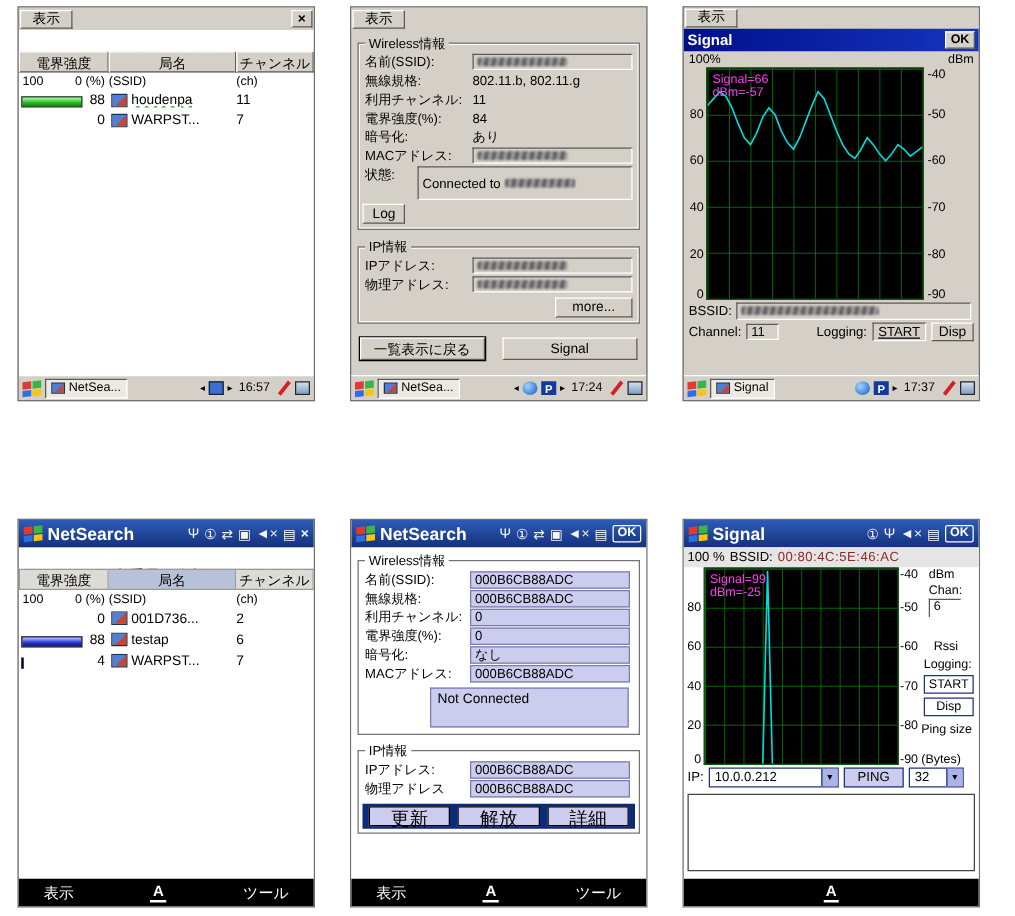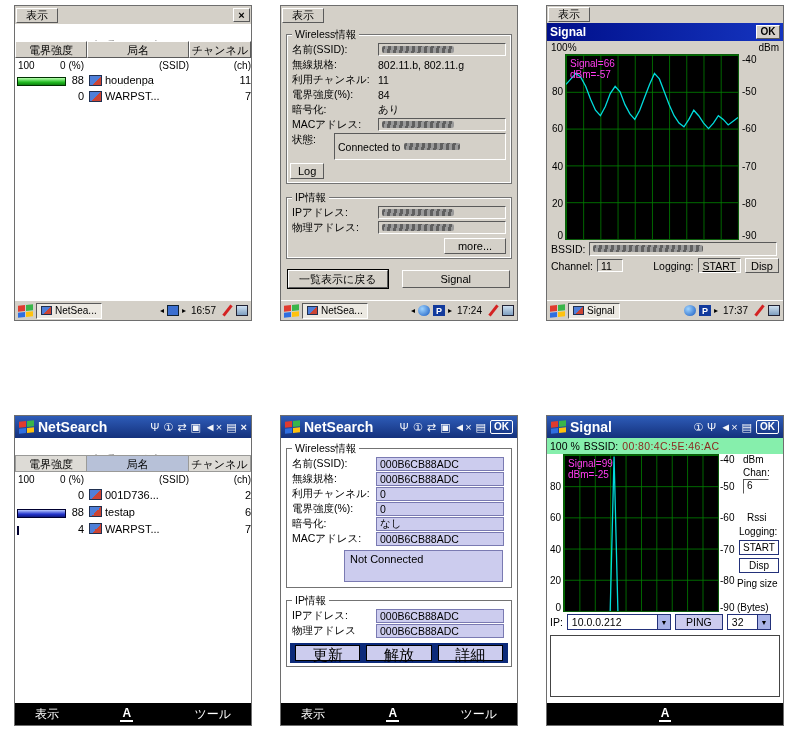--- a/index.html
+++ b/index.html
@@ -2,21 +2,21 @@
 <html><head>
 <meta charset="utf-8">
 <style>
 *{margin:0;padding:0;box-sizing:border-box}
 html,body{width:812px;height:733px}
 body{position:relative;background:#fff;font-family:"Liberation Sans","DejaVu Sans",sans-serif;font-size:11px;color:#000;overflow:hidden}
 .panel{position:absolute;width:238px;border:1px solid #6e6e6e;background:#d4d0c8;overflow:hidden}
 .r1{top:5px;height:316px}.r2{top:415px;height:311px}
 .c1{left:14px}.c2{left:280px}.c3{left:546px}
 .spacer{flex:1}
-.tc{text-align:right}
+.tc{text-align:left}
 .raised{background:#d4d0c8;border:1px solid;border-color:#fff #5a5a5a #5a5a5a #fff}
 .sunkg{background:#d4d0c8;border:1px solid;border-color:#5a5a5a #fff #fff #5a5a5a}
 .menubar{height:18px;display:flex;align-items:center;padding:1px 1px;gap:1px;background:#d4d0c8}
 .menu-btn{padding:0 9px;height:15px;line-height:13px;font-size:11px}
 .close-btn{width:17px;height:14px;line-height:12px;text-align:center;font-size:11px;font-weight:bold}
 .whitearea{position:absolute;left:0;right:0;top:18px;bottom:20px;background:#fff}
 .list-title{height:17px;text-align:center;font-size:11.5px;padding-top:15px}
 .lhead{display:flex}
 .hc{height:17px;text-align:center;font-size:11px;padding-top:1px}
 .w1{width:72px}.w2{width:102px}.w3{width:62px}
@@ -87,21 +87,21 @@
 .hc2.sel{background:#b7c1d8}
 .pgroup{background:#fff}
 .pgroup .glabel{background:#fff}
 .flabel86{width:86px;flex:none;font-size:10.5px;padding-left:2px;white-space:nowrap}
 .pbox{flex:1;height:14px;background:#ccccee;border:1px solid #7a7ab2;display:flex;align-items:center;padding:0 3px;margin-right:4px;font-size:10.5px;overflow:hidden;white-space:nowrap}
 .p5status{margin:4px 5px 2px 54px;height:32px;background:#ccccee;border:1px solid #7a7ab2;padding:2px 5px;font-size:11px}
 .navstrip{display:flex;gap:6px;background:#0c2a7a;padding:2px 5px;margin-top:5px}
 .pbtn{flex:1;background:#ccccee;border:1px solid #000;text-align:center;height:16px;font-size:15px}
 .navrow{display:flex;gap:9px;padding:5px 7px}
 .pbtn2{flex:1;background:#ccccee;border:1px solid #44449a;text-align:center;height:17px;padding-top:1px;font-size:11px}
-.p6head{display:flex;align-items:center;gap:4px;height:16px;background:#86efac;font-size:10.5px;padding:0 3px}
+.p6head{display:flex;align-items:center;gap:4px;height:16px;background:#e5e5e5;font-size:10.5px;padding:0 3px}
 .bssid-val{color:#8b2a20;letter-spacing:.4px}
 .g6wrap{display:flex;height:158px;background:#fff}
 .ym6l{width:16px;position:relative;font-size:10px}
 .ym6l span{position:absolute;right:2px}
 .ym6r{width:64px;position:relative;font-size:10px}
 .ym6r span{position:absolute;white-space:nowrap}
 .chan6{width:26px;height:15px;background:#fff;border:1px solid;border-color:#5a5a5a #fff #fff #5a5a5a;padding:0 3px}
 .sbtn{width:40px;height:15px;background:#fff;border:1px solid #23317a;text-align:center;font-size:10px;line-height:13px}
 .iprow{display:flex;align-items:center;gap:4px;height:20px;background:#fff;padding:0 3px;font-size:10.5px}
 .combo{display:flex;align-items:center;height:16px;background:#fff;border:1px solid #23317a}

